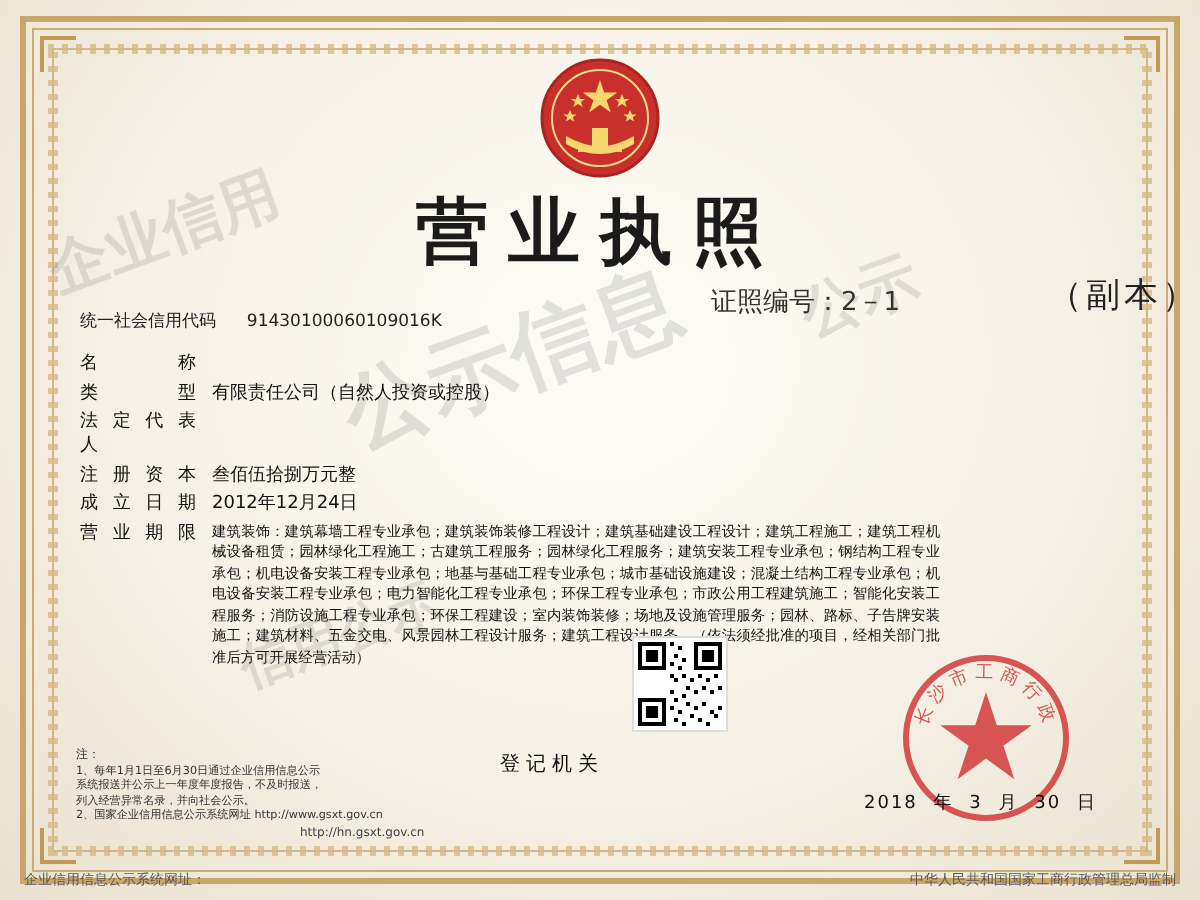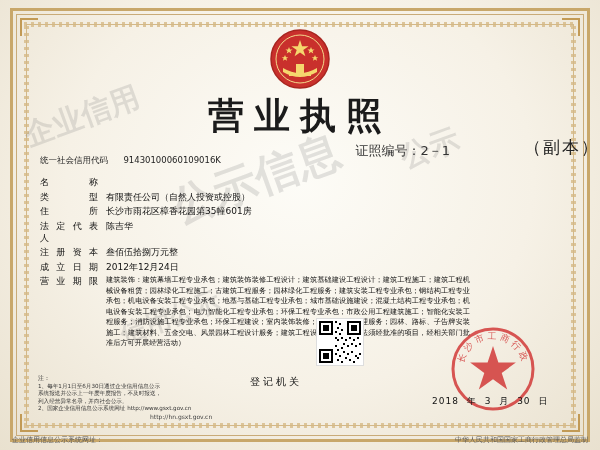--- a/index.html
+++ b/index.html
@@ -188,26 +188,21 @@
 
   <div class="fields">
     <div class="row">
       <div class="lbl">名称</div>
     </div>
     <div class="row">
       <div class="lbl">类型</div>
       <div class="val">有限责任公司（自然人投资或控股）</div>
     </div>
     <div class="row">
-      <div class="lbl">住所</div>
-      <div class="val">长沙市雨花区樟香花园第35幢601房</div>
-    </div>
-    <div class="row">
       <div class="lbl">法定代表人</div>
-      <div class="val">陈吉华</div>
     </div>
     <div class="row">
       <div class="lbl">注册资本</div>
       <div class="val">叁佰伍拾捌万元整</div>
     </div>
     <div class="row">
       <div class="lbl">成立日期</div>
       <div class="val">2012年12月24日</div>
     </div>
     <div class="row scope">

